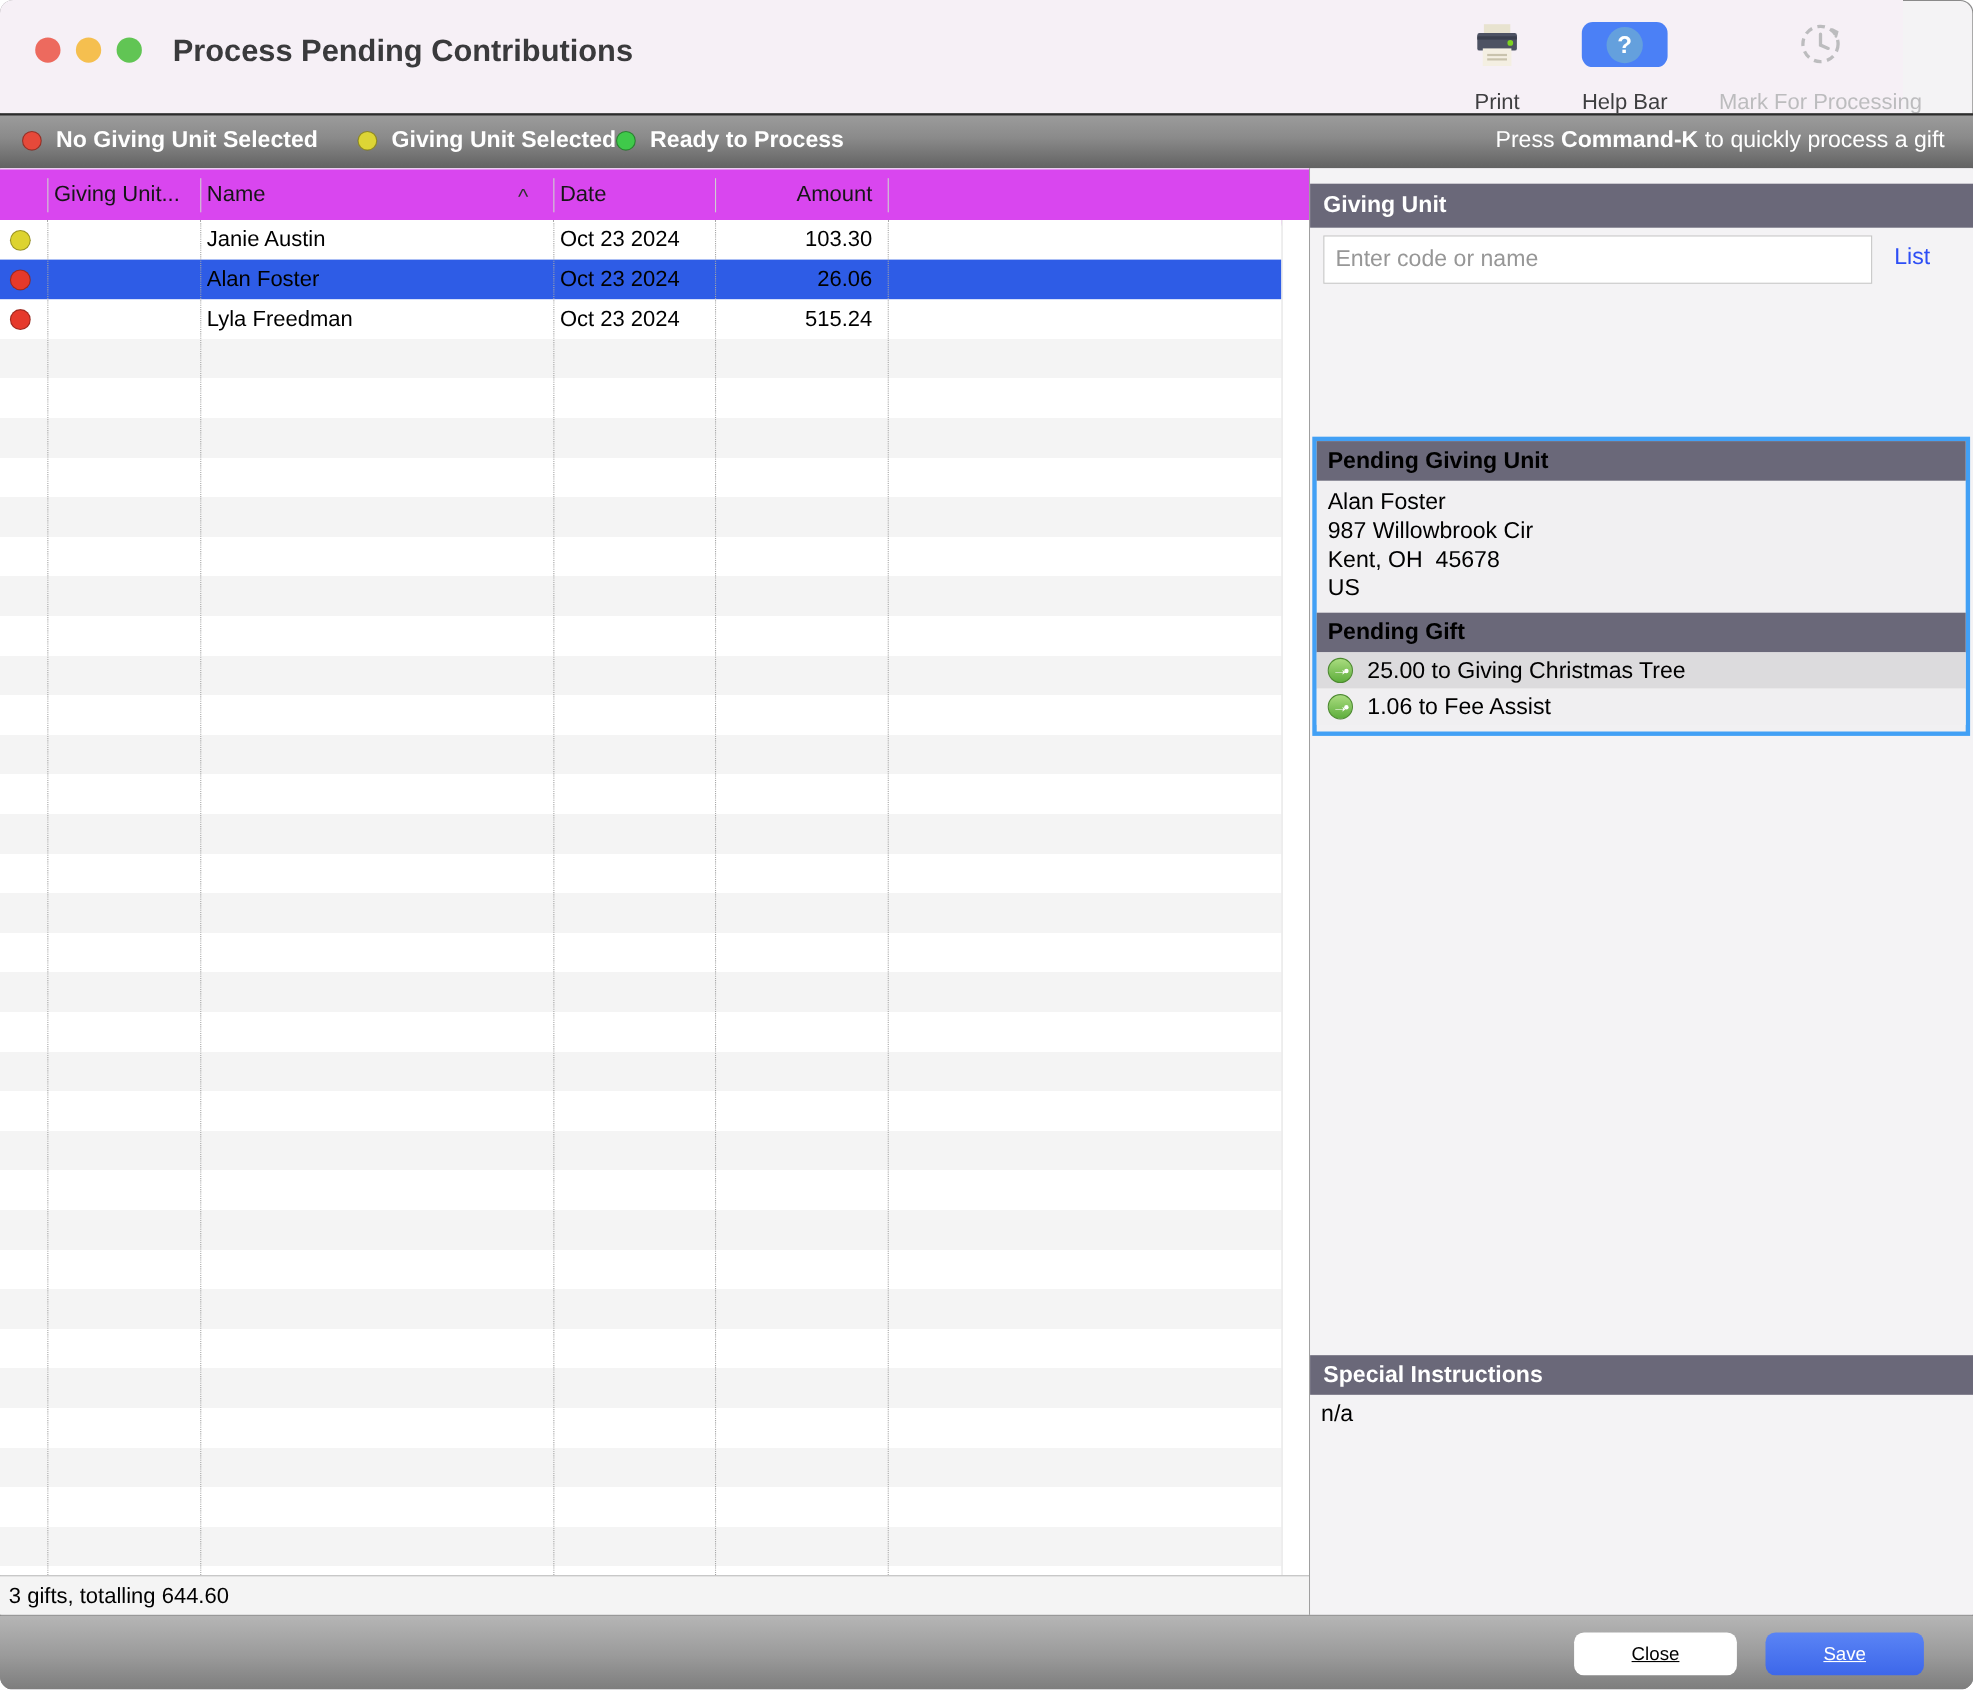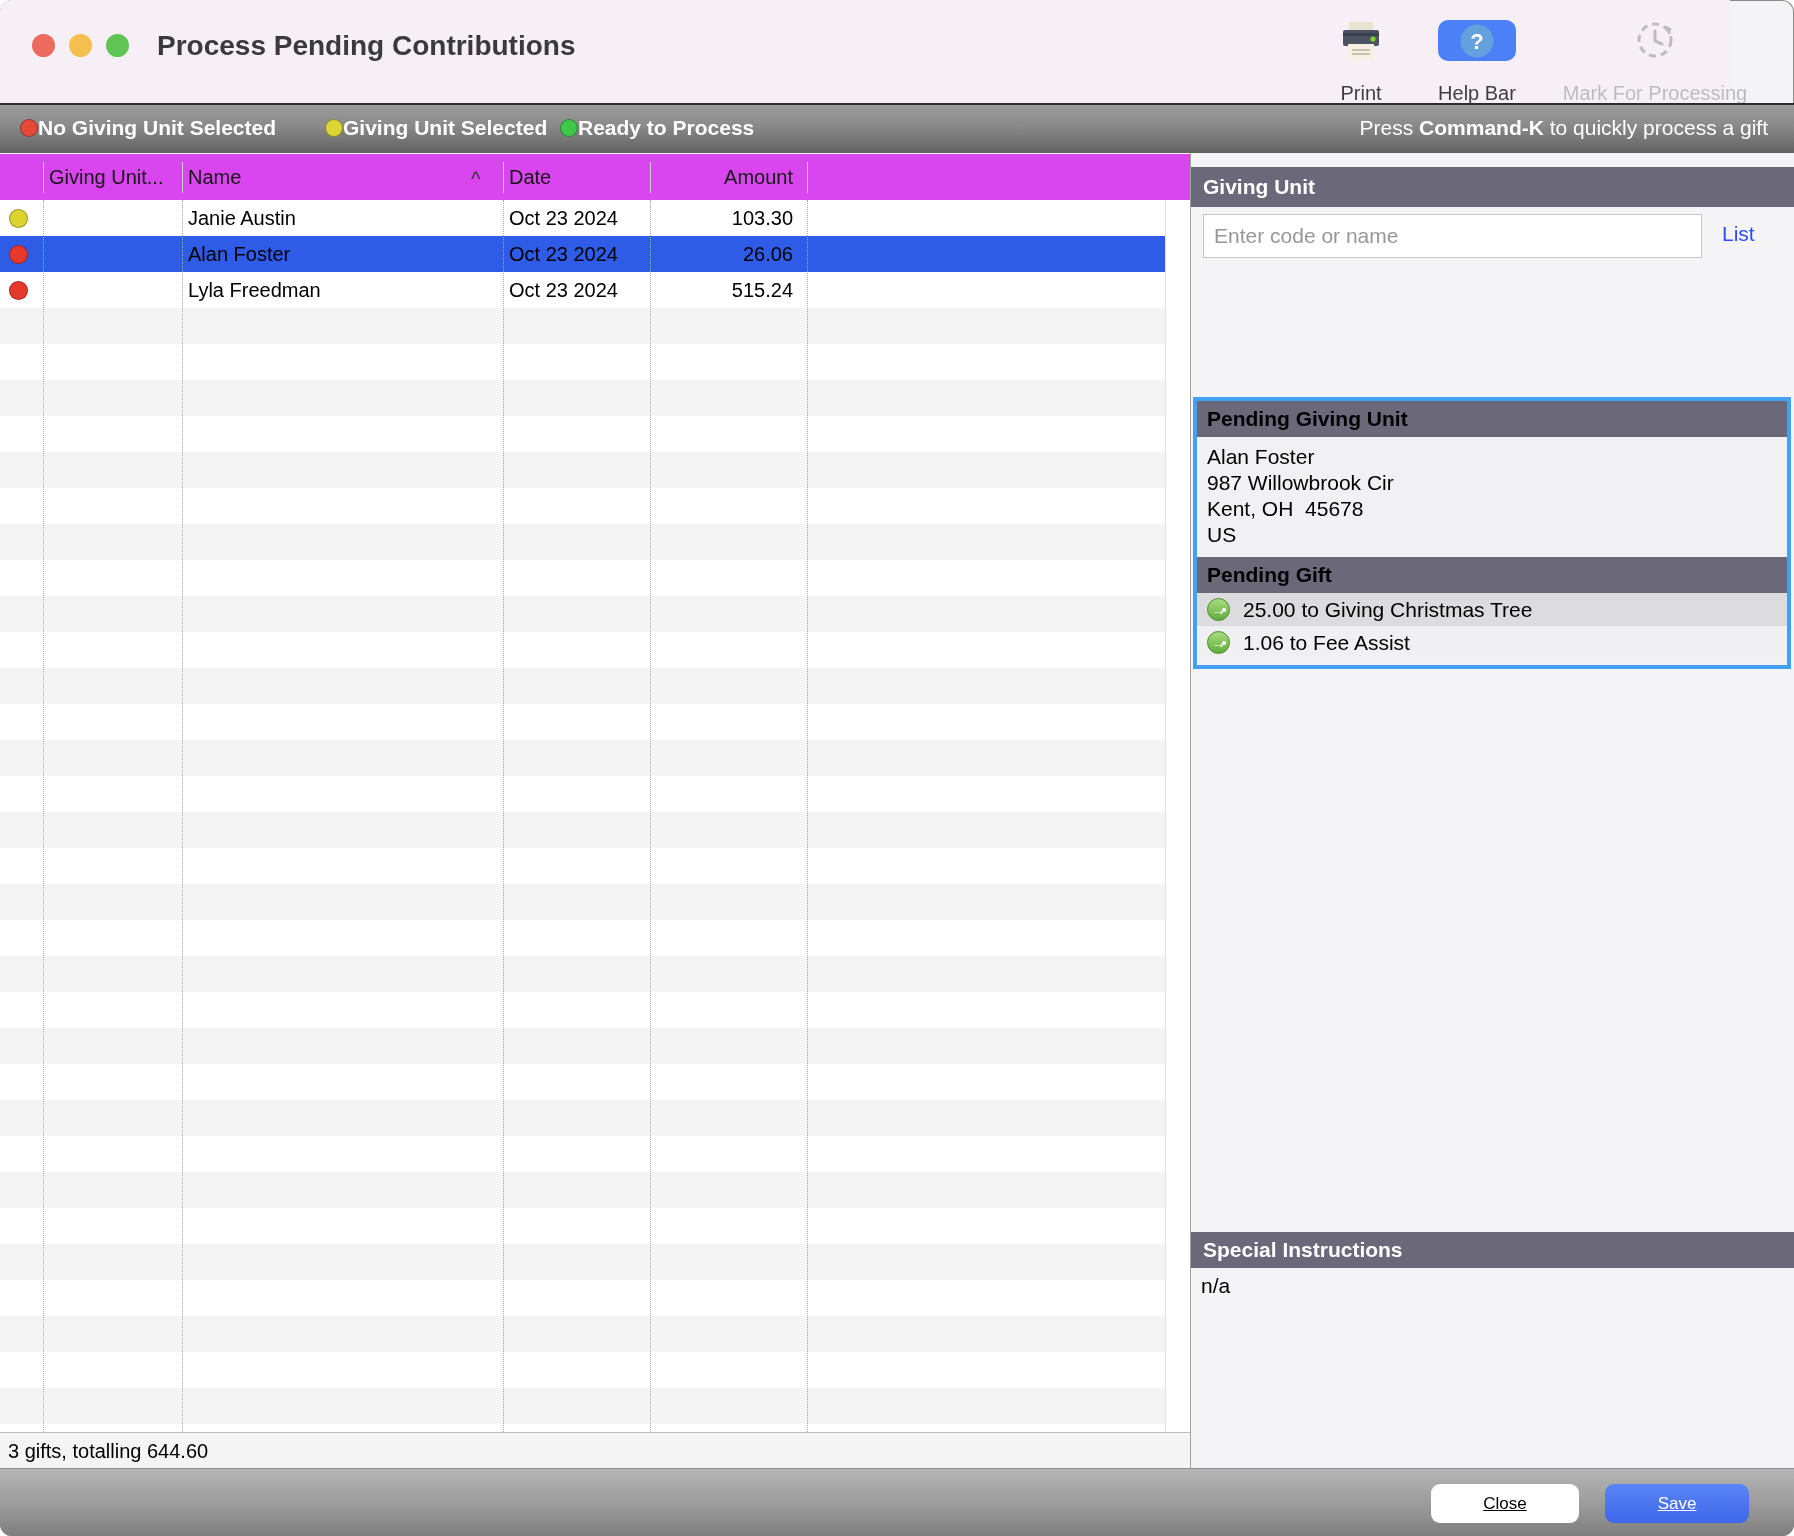--- a/index.html
+++ b/index.html
@@ -16,21 +16,21 @@
   .tb-item{position:absolute;top:18px;text-align:center;}
   .tb-label{position:absolute;top:64px;width:100%;text-align:center;font-size:20px;color:#3e3e40;}
   .tb-label.disabled{color:#bcbcbe;}
   .printer-icon{position:absolute;left:50%;transform:translateX(-50%);top:2px;}
   .help-btn{position:absolute;left:50%;transform:translateX(-50%);top:2px;width:78px;height:41px;border-radius:10px;background:#4b80f6;}
   .help-circle{position:absolute;left:50%;top:50%;transform:translate(-50%,-50%);width:33px;height:33px;border-radius:50%;background:#64a0dd;color:#ffffff;font-size:22px;font-weight:bold;text-align:center;line-height:33px;}
   .clock-icon{position:absolute;left:50%;transform:translateX(-50%);top:0px;}
 
   
   .legendbar{position:absolute;left:0;top:103px;width:1794px;height:50px;background:linear-gradient(180deg,#9d9d9d 0%,#8a8a8a 45%,#626262 100%);box-shadow:0 2px 0 #2c2c2c inset;}
-  .legend-item{position:absolute;top:0;height:50px;display:flex;align-items:center;}
+  .legend-item{position:absolute;top:0;height:50px;display:flex;align-items:center;gap:13px;}
   .legend-dot{width:18px;height:18px;border-radius:50%;border:1px solid rgba(0,0,0,.35);}
   .gloss{background-image:radial-gradient(circle at 50% 28%,rgba(255,255,255,.9) 0%,rgba(255,255,255,0) 48%);}
   .legend-label{color:#ffffff;font-size:21px;font-weight:600;}
   .legend-hint{position:absolute;right:26px;top:0;height:50px;display:flex;align-items:center;color:#ffffff;font-size:21px;white-space:pre;}
   .legend-hint b{font-weight:bold;}
 
   
   .table-header{position:absolute;left:0;top:153px;width:1190px;height:52px;background:#d946ef;border-bottom:1px solid #c9c9c9;border-top:1px solid #f8f8f8;}
   .th{position:absolute;top:0;height:47px;line-height:47px;font-size:20px;color:#161616;}
   .th-sep{position:absolute;top:8px;height:31px;width:1px;background:#cfcfcf;}

